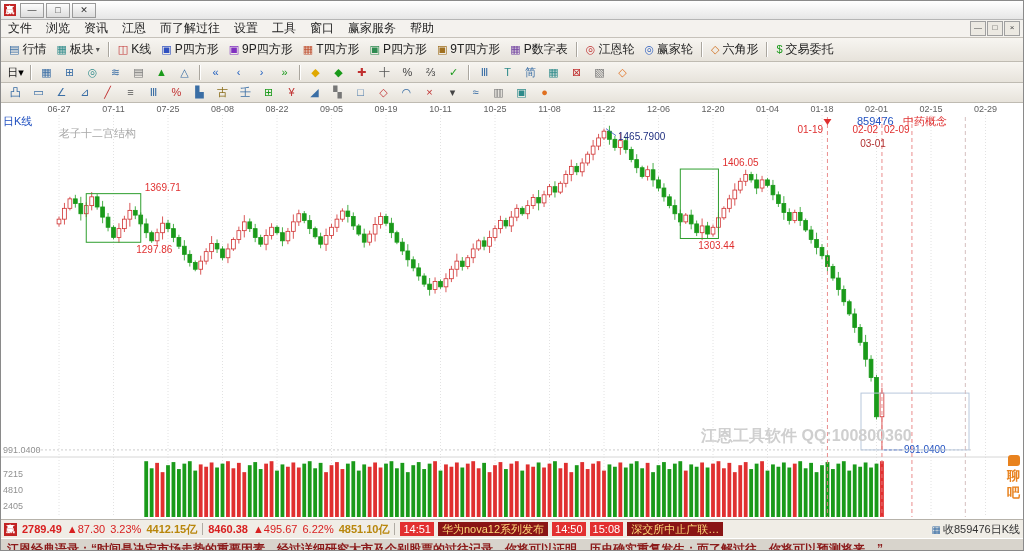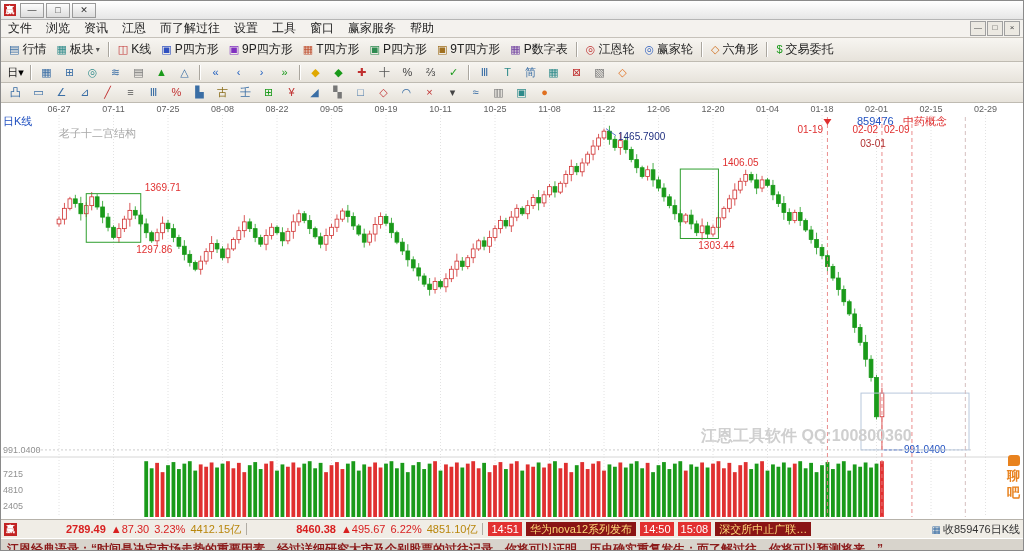--- a/index.html
+++ b/index.html
@@ -28,23 +28,23 @@
   .sep{width:1px;height:15px;background:#aaa69e;border-right:1px solid #fff;margin:0 3px;flex:none;}
   
   .chart-wrap{position:relative;height:416px;background:#ffffff;}
   #chart-svg{position:absolute;left:0;top:0;font-family:"Liberation Sans","DejaVu Sans",sans-serif;}
   .chat-tab{position:absolute;right:3px;top:352px;display:flex;flex-direction:column;align-items:center;gap:3px;}
   .chat-ico{width:12px;height:11px;background:#e8821e;border-radius:3px 3px 3px 0;}
   .chat-char{color:#e8821e;font-size:13px;font-weight:bold;line-height:1.1;}
   
   .statusbar{height:18px;display:flex;align-items:center;background:#f0ede6;border-top:1px solid #b6b2aa;font-size:11px;padding:0 3px;gap:5px;overflow:hidden;white-space:nowrap;}
   .sb-logo{width:13px;height:13px;background:#c22424;color:#fff;font-size:9px;line-height:13px;text-align:center;font-weight:bold;flex:none;}
-  .sb-val{color:#d82020;font-weight:bold;margin-left:44px;}
+  .sb-val{color:#d82020;font-weight:bold;}
   .sb-chg{color:#d82020;}
-  .sb-amt{color:#b8860b;font-weight:normal;}
+  .sb-amt{color:#b8860b;font-weight:bold;}
   .sb-sep{width:1px;height:12px;background:#b0aca4;}
   .chip-t{background:#e23030;color:#fff;padding:0 3px;height:14px;line-height:14px;flex:none;}
   .chip-n{background:#8a1515;color:#ffd878;padding:0 4px;height:14px;line-height:14px;flex:none;}
   .sb-news{display:flex;gap:4px;overflow:hidden;flex:1;}
   .sb-right{margin-left:auto;color:#333;flex:none;display:flex;align-items:center;gap:2px;}
   .sb-right .ic{color:#3a6ea5;font-size:10px;}
   
   .quotebar{height:20px;display:flex;align-items:center;background:#d8d4cc;border-top:1px solid #ffffff;font-size:12px;color:#8b1a1a;padding:0 6px;white-space:nowrap;overflow:hidden;font-weight:bold;}
 </style>
 </head>

